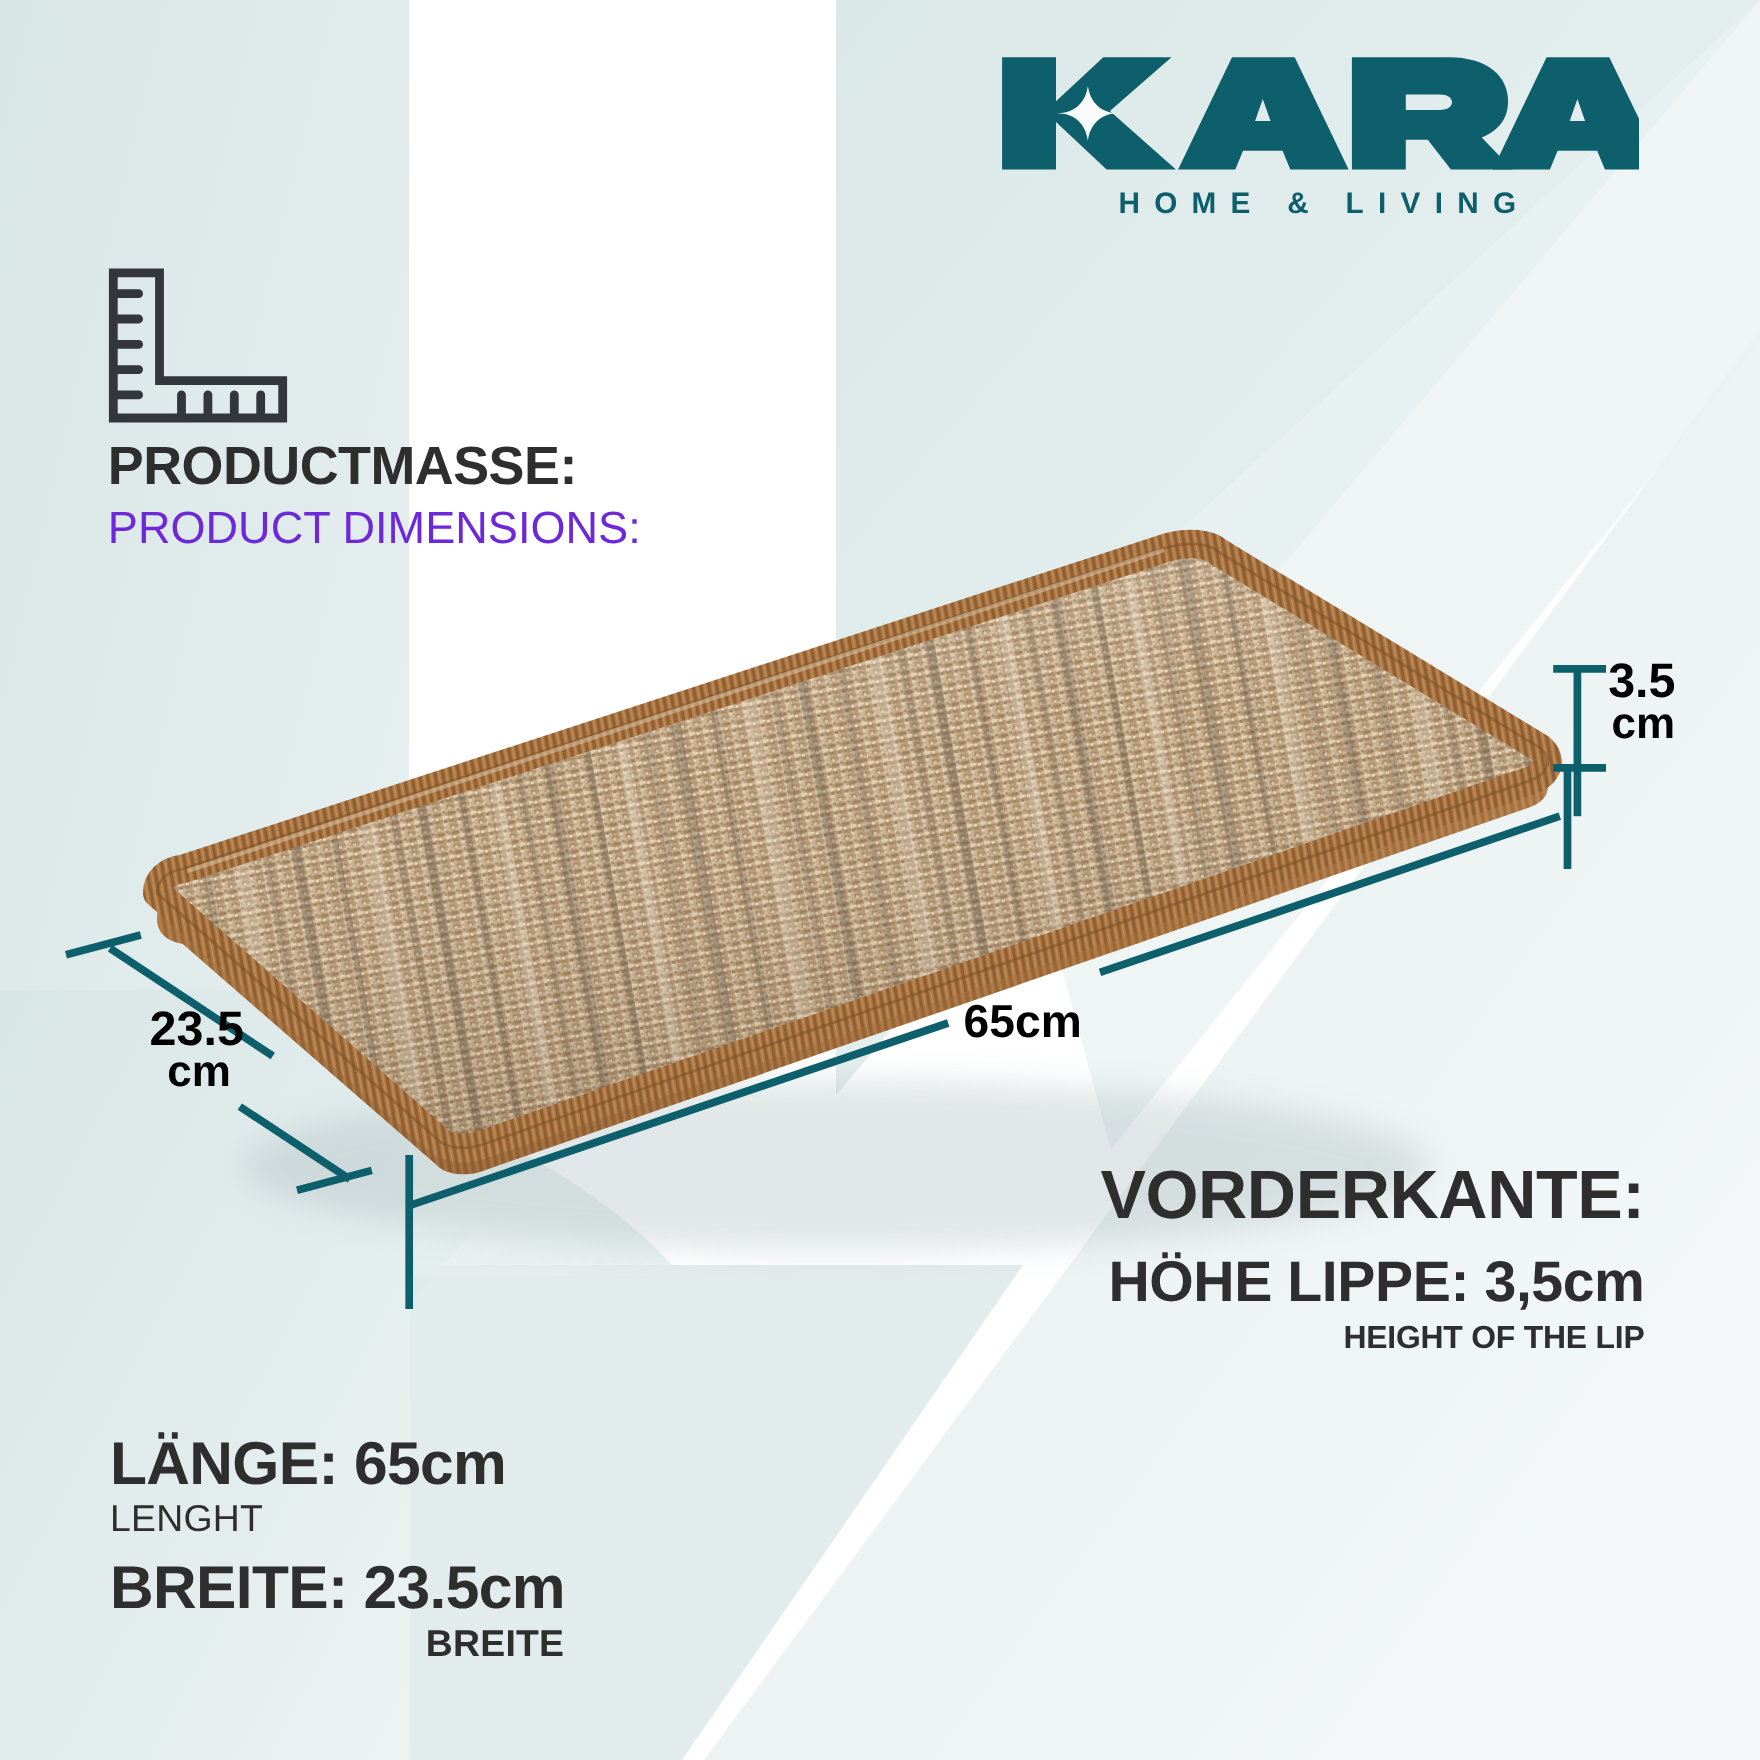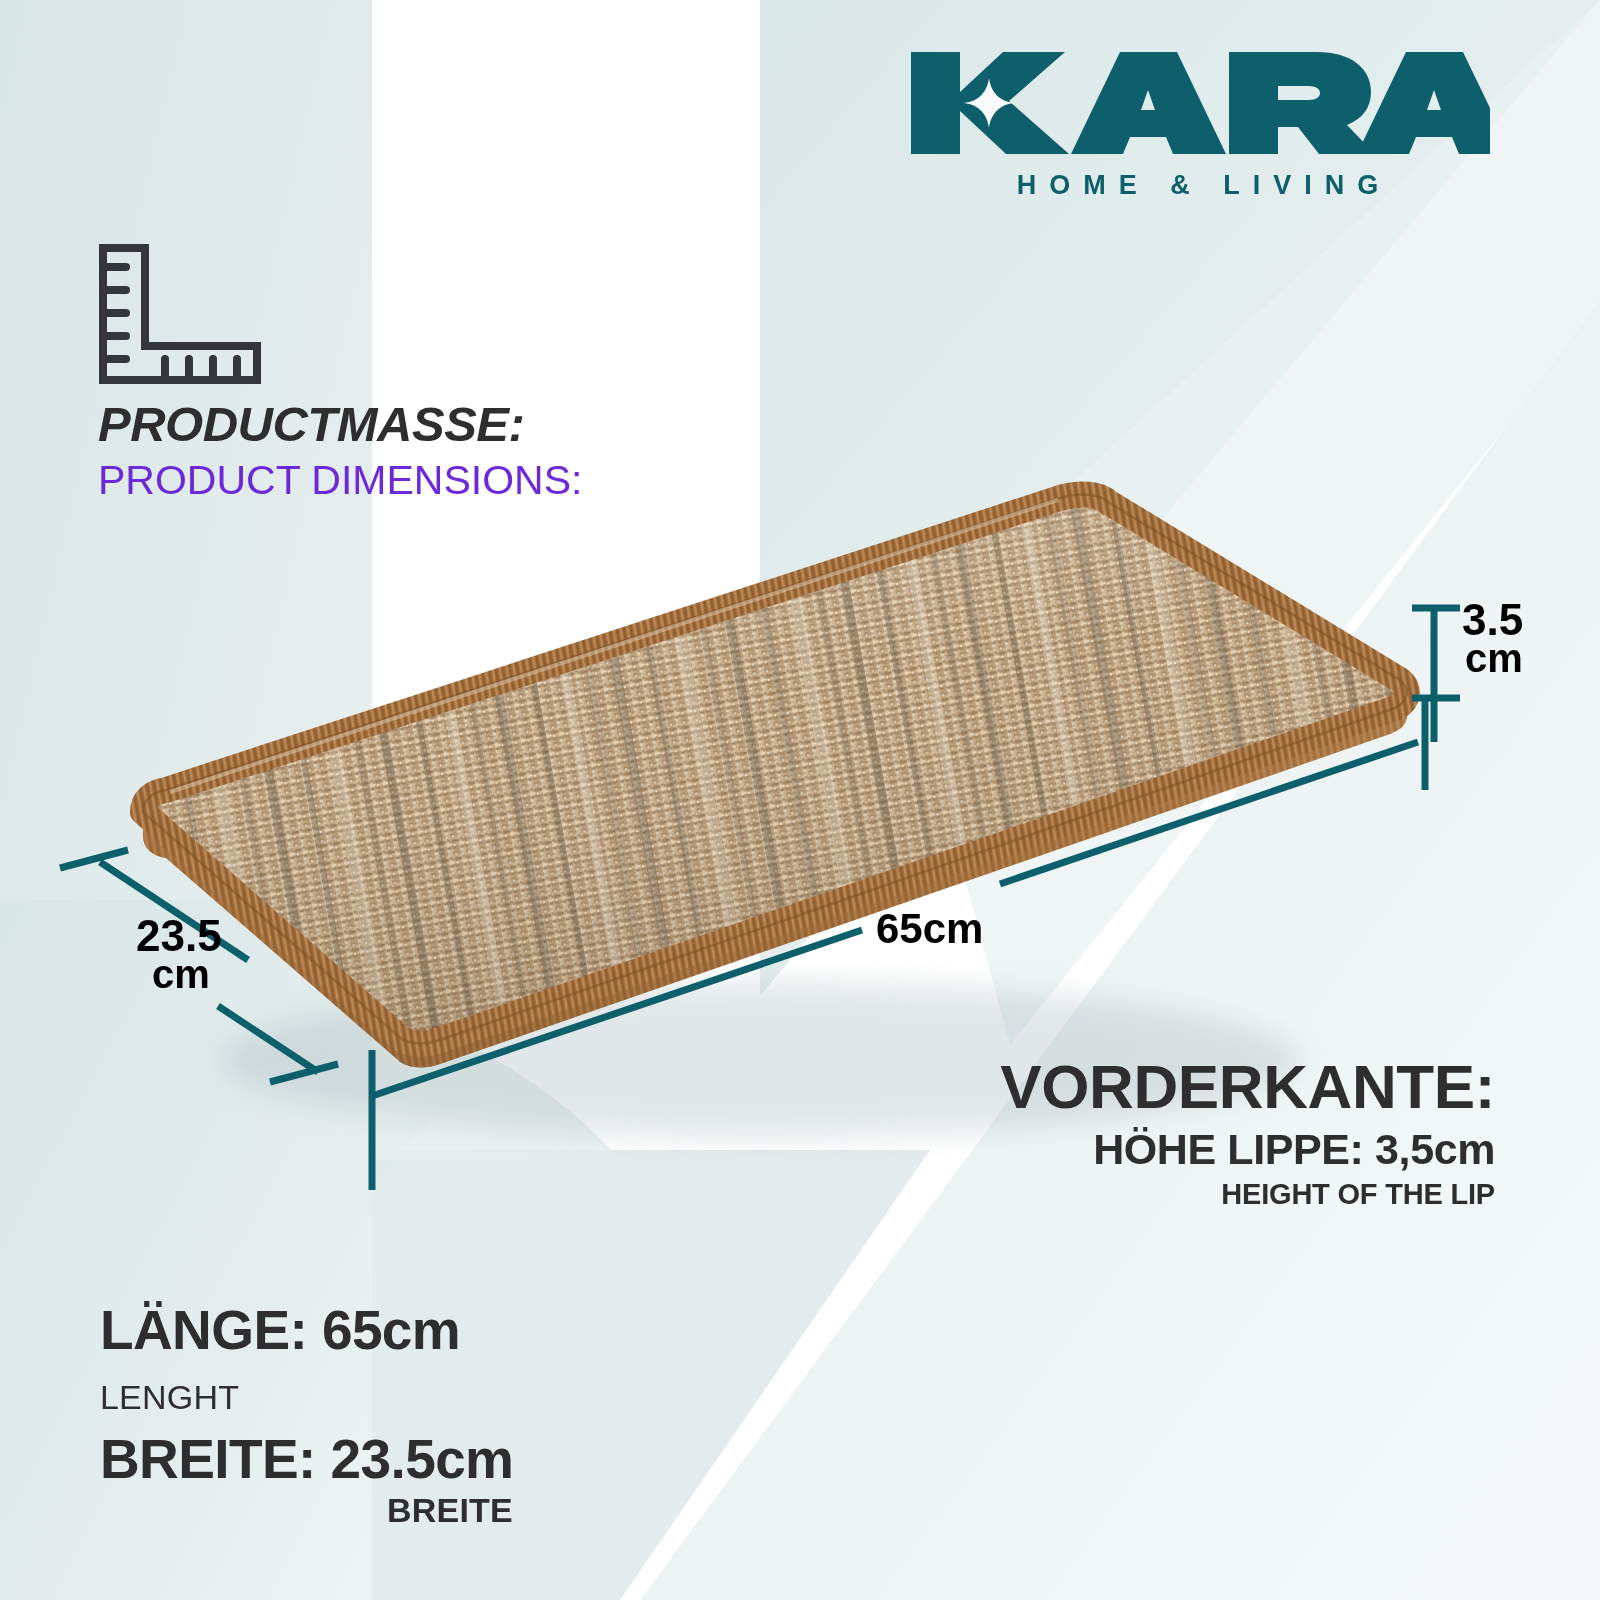--- a/index.html
+++ b/index.html
@@ -25,21 +25,21 @@
     font-size:27px; font-weight:700; letter-spacing:13px;
     color:#0d5f6b; text-indent:13px;
     font-family:"Liberation Sans", sans-serif;
   }
 
   
   .ruler-icon { position:absolute; left:95px; top:240px; width:170px; height:148px; }
   .heading-block { position:absolute; left:98px; top:400px; width:720px; }
   .h-main {
     font-size:49px; font-weight:700; color:#2e2e2e;
-    letter-spacing:-0.5px; line-height:1.02; white-space:nowrap;font-style:italic;
+    letter-spacing:-0.5px; line-height:1.02; white-space:nowrap;
   }
   .h-sub {
     font-size:41px; font-weight:400; color:#6d28d9;
     letter-spacing:0px; line-height:1.16; margin-top:7px; white-space:nowrap;
   }
 
   
   .mat-svg { position:absolute; left:0; top:0; width:1600px; height:1600px; pointer-events:none; }
 
   
@@ -53,27 +53,27 @@
   #label-235 { left:136px;  top:916px;  font-size:44px; }
   #label-235 .u { display:block; margin-left:16px; font-size:40px; }
   #label-65  { left:876px;  top:910px;  font-size:42px; }
 
   
   .right-copy {
     position:absolute; left:880px; top:1055px; width:615px;
     text-align:right; color:#2e2e2e;
   }
   .rc-1 { font-size:62px; font-weight:700; letter-spacing:-0.4px; line-height:1.04; }
-  .rc-2 { font-size:43px; font-weight:700; letter-spacing:-0.4px; line-height:1.06; margin-top:8px; }
+  .rc-2 { font-size:52px; font-weight:700; letter-spacing:-0.4px; line-height:1.06; margin-top:20px; }
   .rc-3 { font-size:29px; font-weight:700; letter-spacing:-0.2px; line-height:1.1; margin-top:6px; }
 
   
   .bottom-copy { position:absolute; left:100px; top:1303px; width:700px; color:#2e2e2e; }
   .bc-main { font-size:55px; font-weight:700; letter-spacing:-0.6px; line-height:1.0; white-space:nowrap; }
-  .bc-sub-light { font-size:34px; font-weight:400; letter-spacing:0.2px; line-height:1.12; margin-top:20px; }
+  .bc-sub-light { font-size:34px; font-weight:400; letter-spacing:0.2px; line-height:1.12; margin-top:4px; }
   .bc-sub-bold  { font-size:34px; font-weight:700; letter-spacing:0.2px; line-height:1.12; margin-top:4px;text-align:center; }
   .bc-gap { height:16px; }
 </style>
 </head>
 <body>
 
 <div id="stage">
 
   <svg class="bg-layer" viewBox="0 0 1600 1600" preserveAspectRatio="none">
     <defs>

